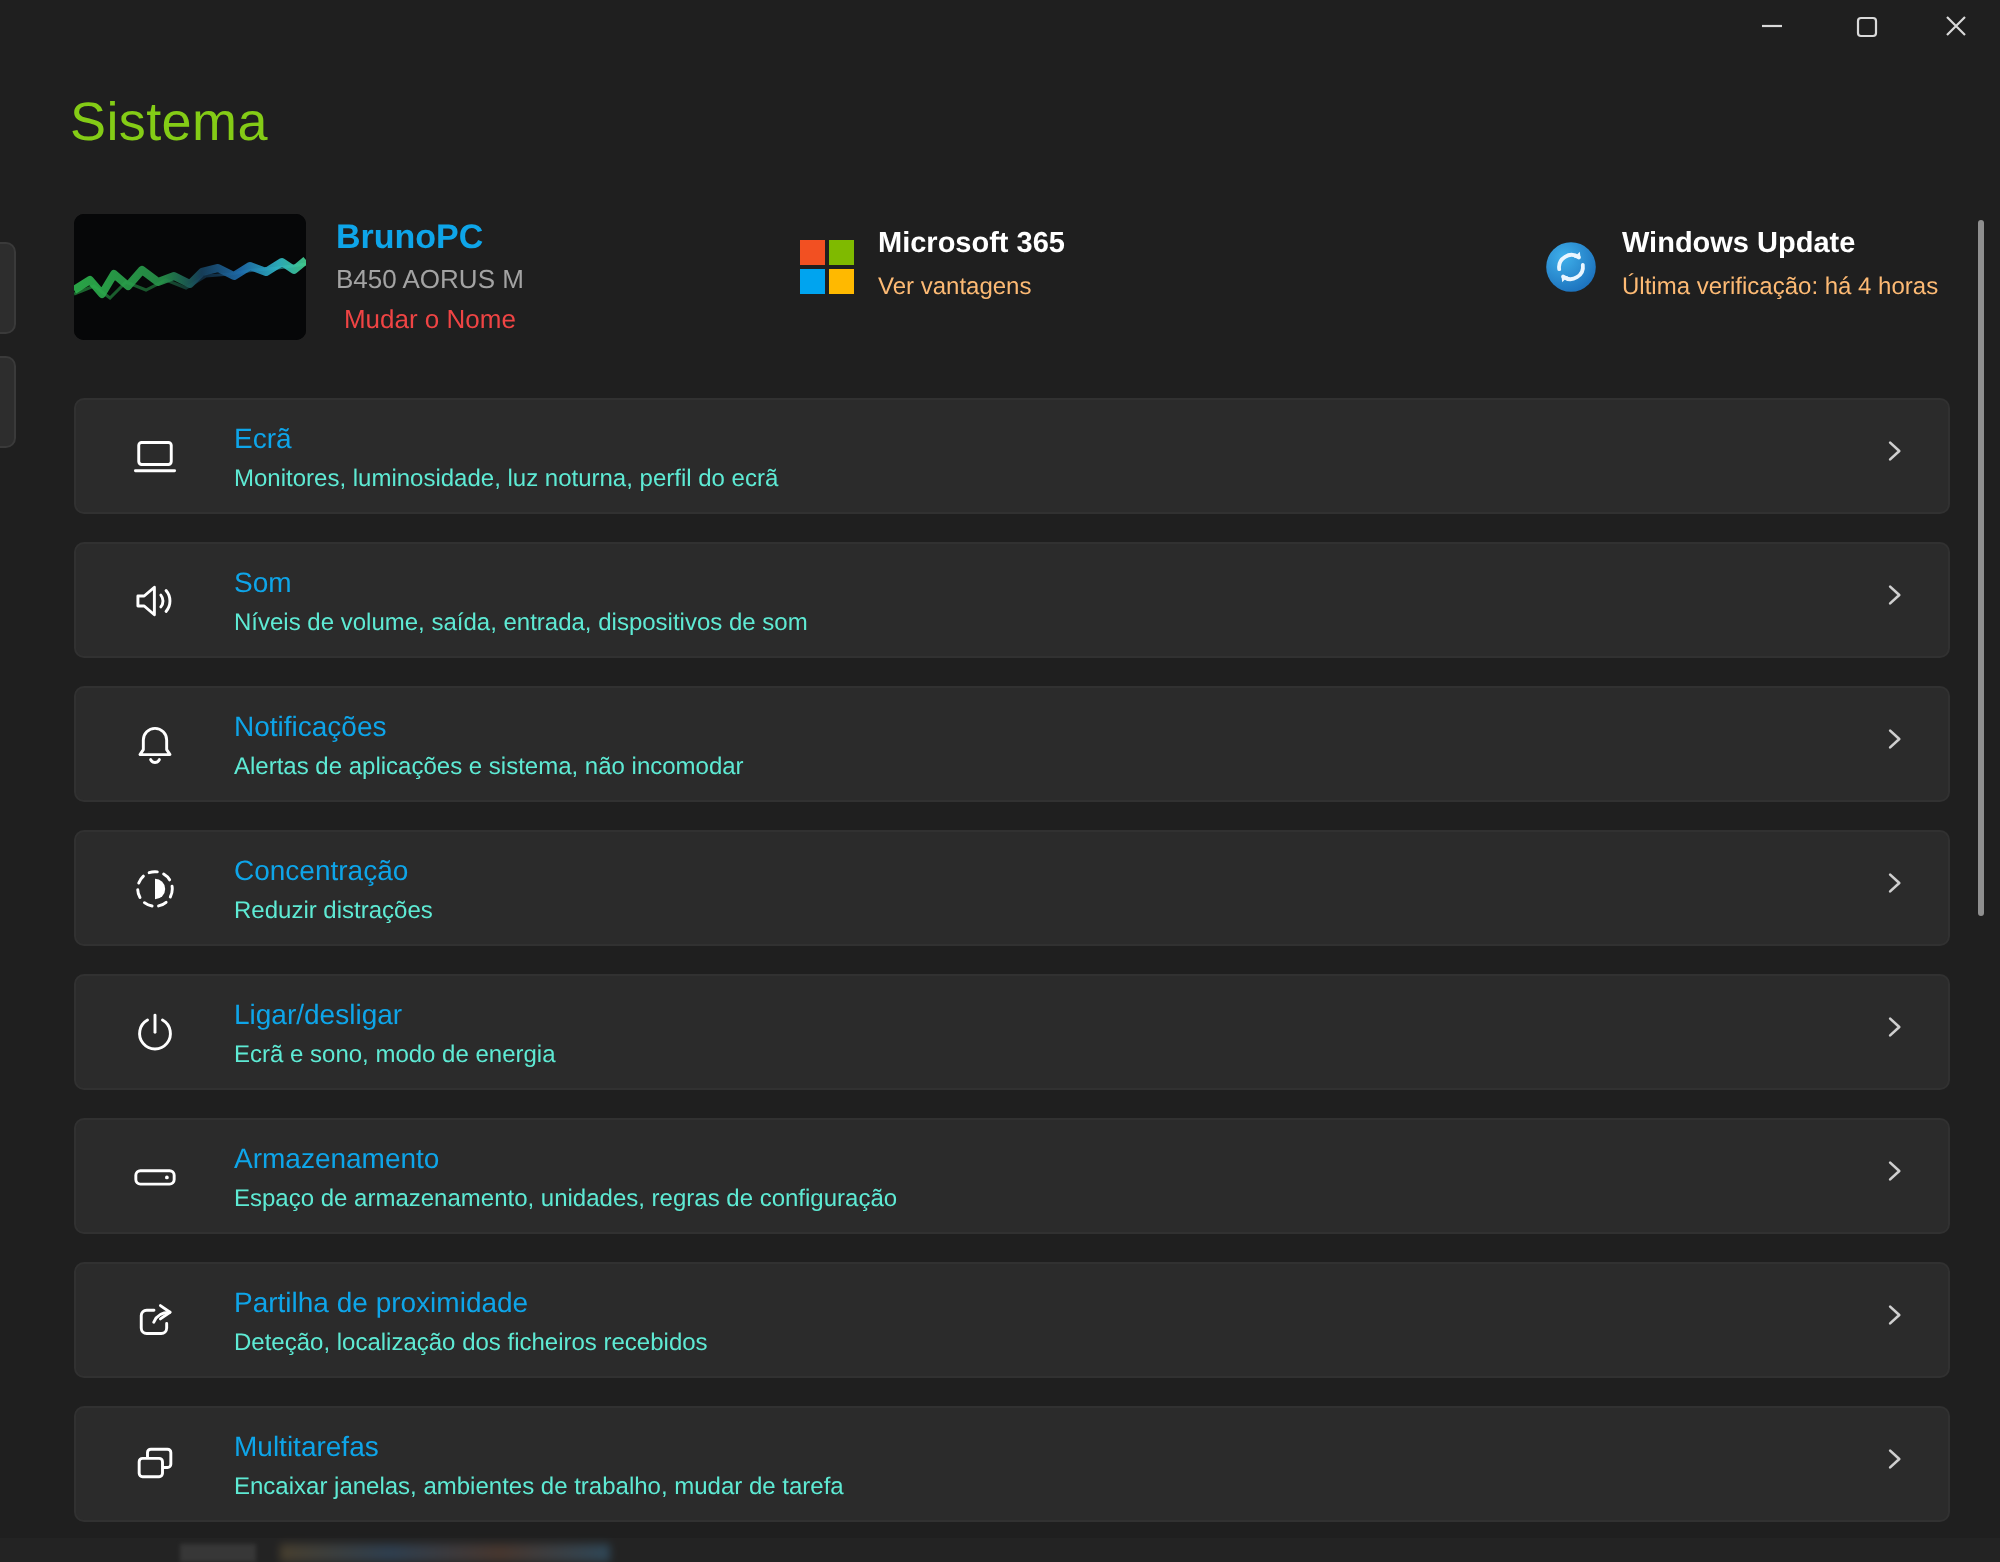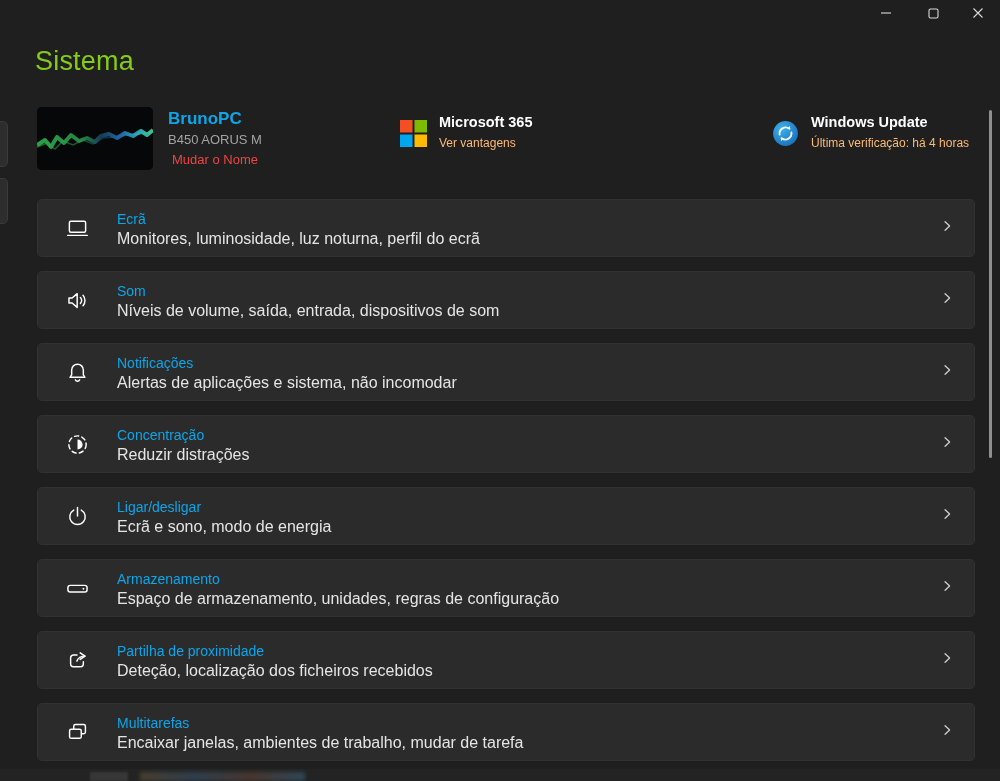--- a/index.html
+++ b/index.html
@@ -43,21 +43,21 @@
   
   .rows{position:absolute;left:37px;top:199px;width:938px;}
   .row{
     position:relative;height:56px;margin-bottom:14px;
     background:#2b2b2b;border:1px solid #313131;border-radius:5px;
     display:flex;align-items:center;cursor:pointer;
   }
   .row .r-icon{width:26px;height:26px;margin-left:26px;flex:0 0 auto;display:flex;align-items:center;justify-content:center;}
   .row .r-text{margin-left:27px;}
   .r-title{font-size:14px;color:#0ea5e9;line-height:18px;}
-  .r-sub{font-size:16px;color:#e5e5e5;line-height:16px;margin-top:3px;}
+  .r-sub{font-size:12px;color:#5eead4;line-height:16px;margin-top:3px;}
   .r-chevron{position:absolute;right:20px;top:50%;transform:translateY(-50%);color:#cfcfcf;}
 
   
   .scrollbar{position:absolute;right:8px;top:110px;width:3px;height:348px;background:#8f8f8f;border-radius:2px;}
 
   
   .bottom-strip{position:absolute;left:0;right:0;bottom:0;height:12px;background:#232323;}
   .bs-a{position:absolute;left:90px;bottom:0;width:38px;height:9px;background:#484848;opacity:.55;filter:blur(1px);}
   .bs-b{position:absolute;left:140px;bottom:0;width:165px;height:9px;opacity:.5;filter:blur(2px);
         background:linear-gradient(90deg,#6b5a3a,#3a5a7a,#6b4a3a,#3a6a8a);}

